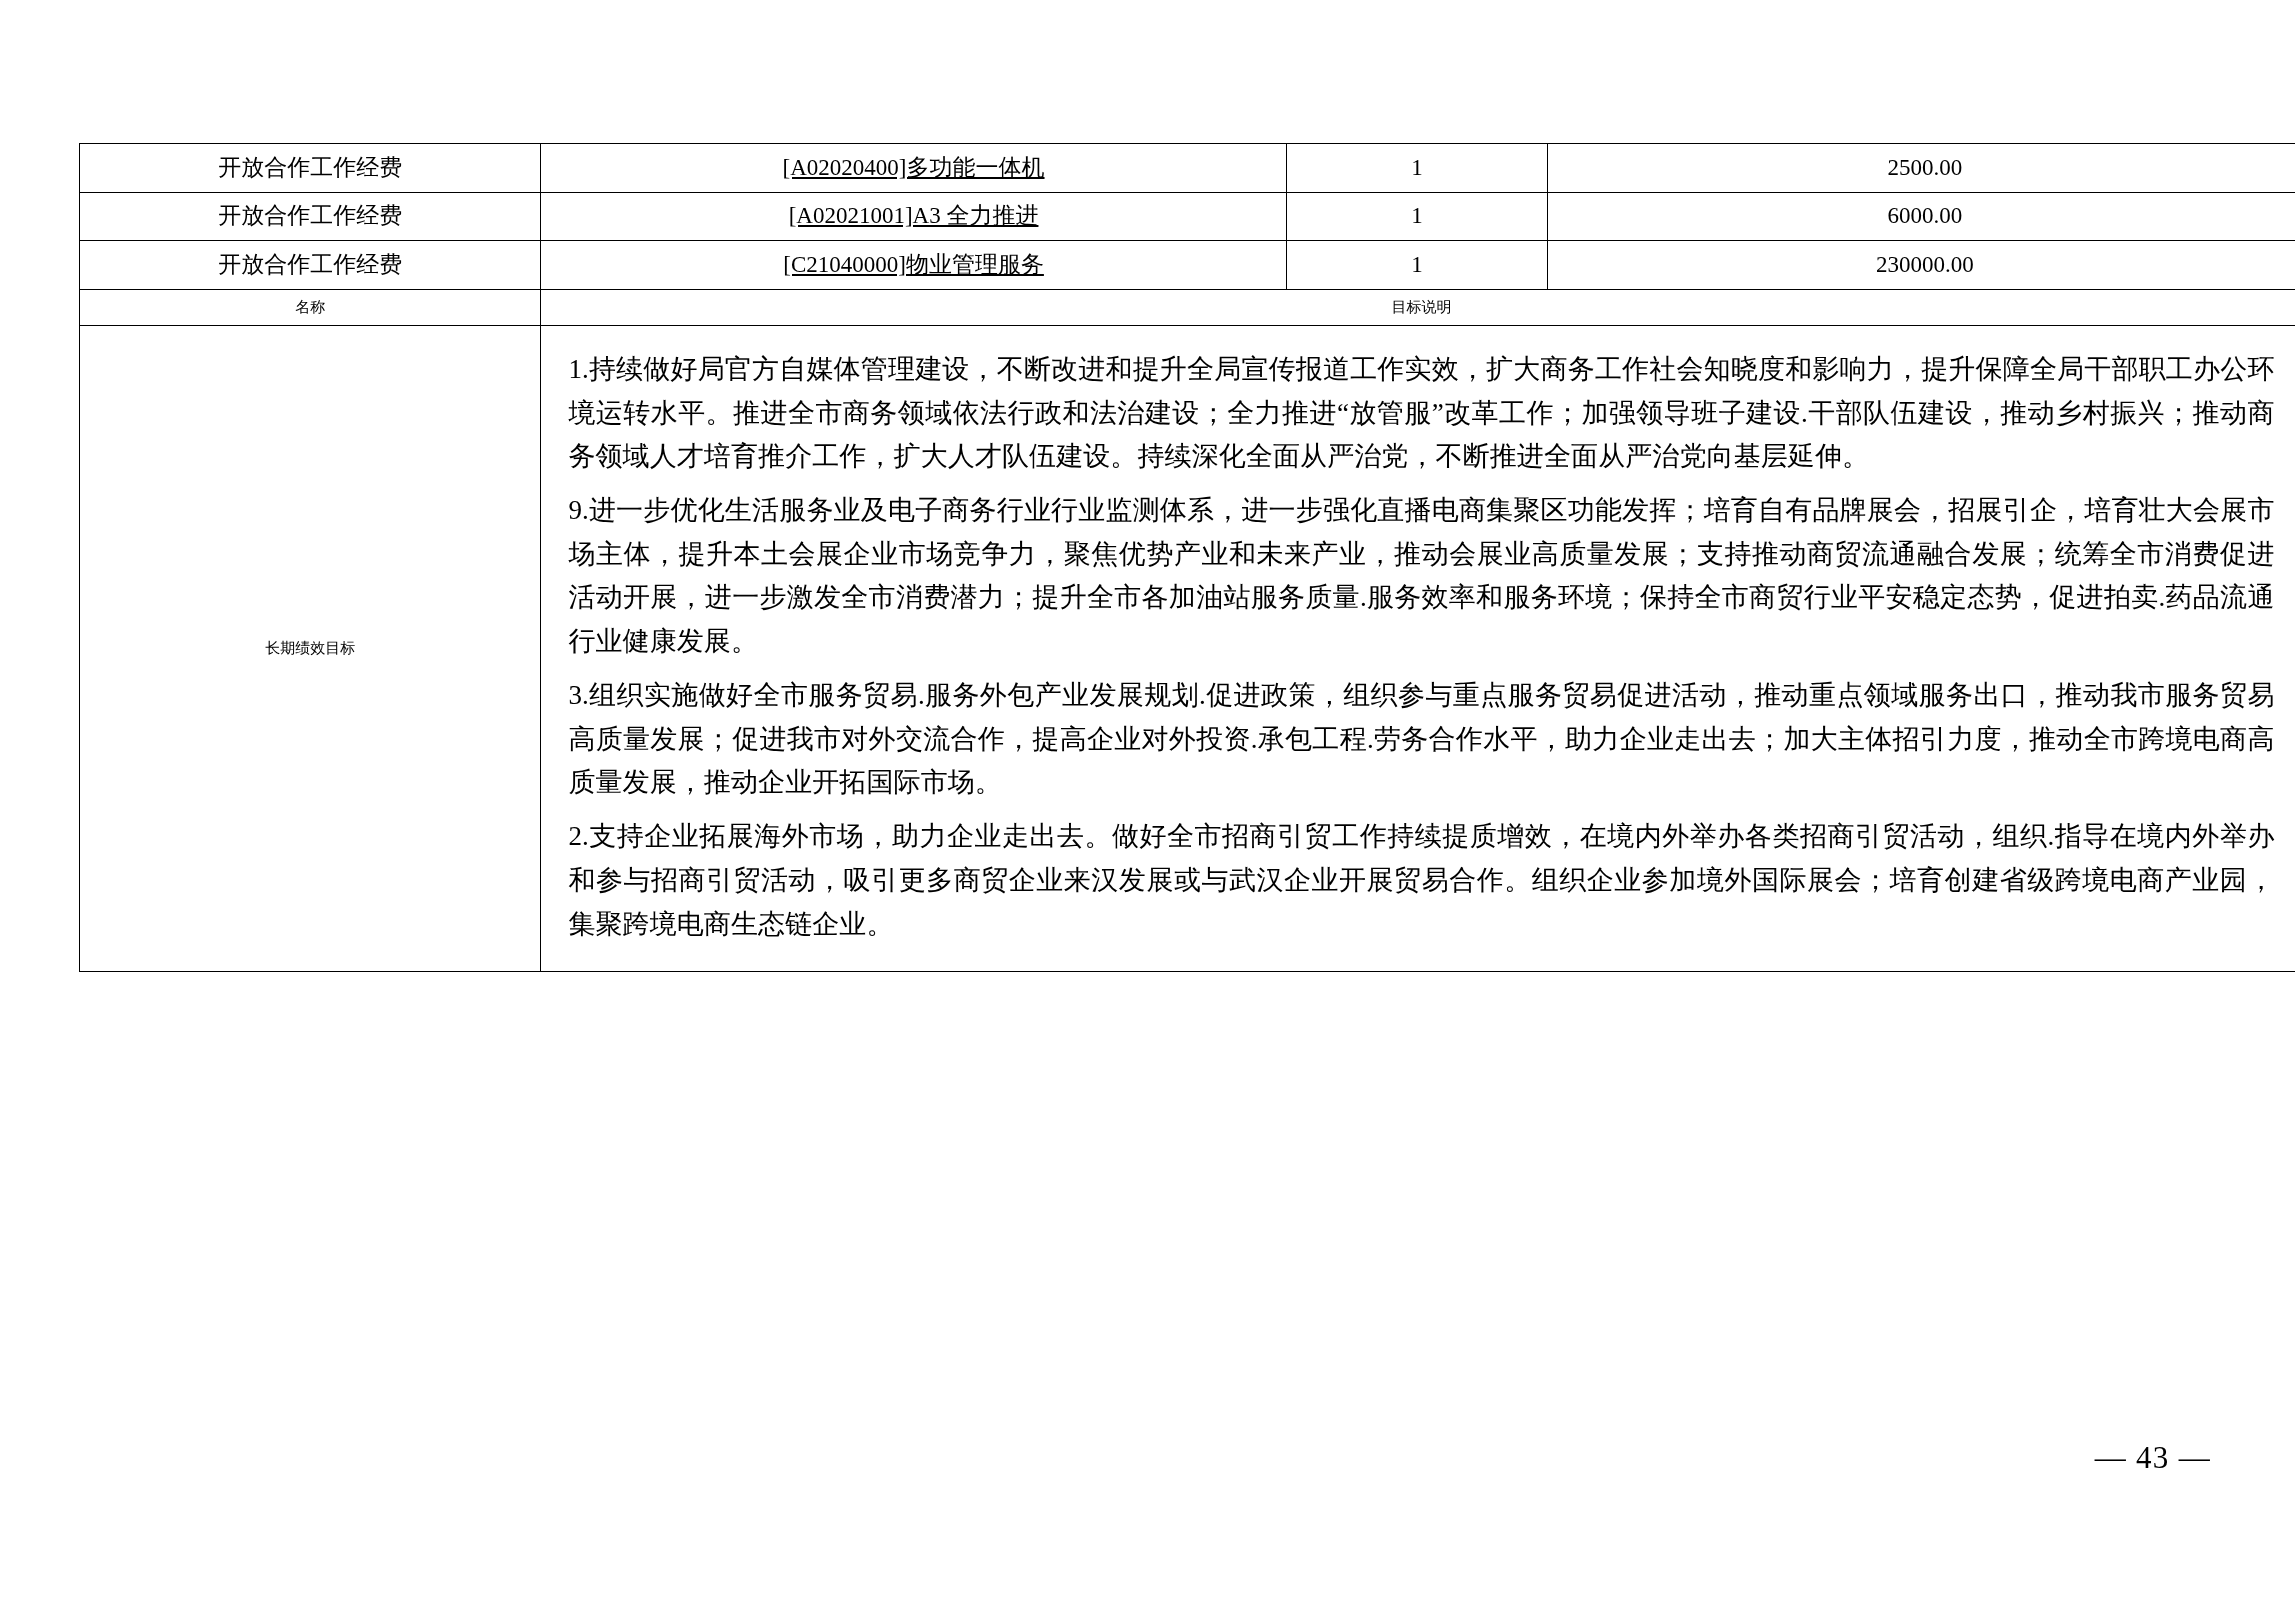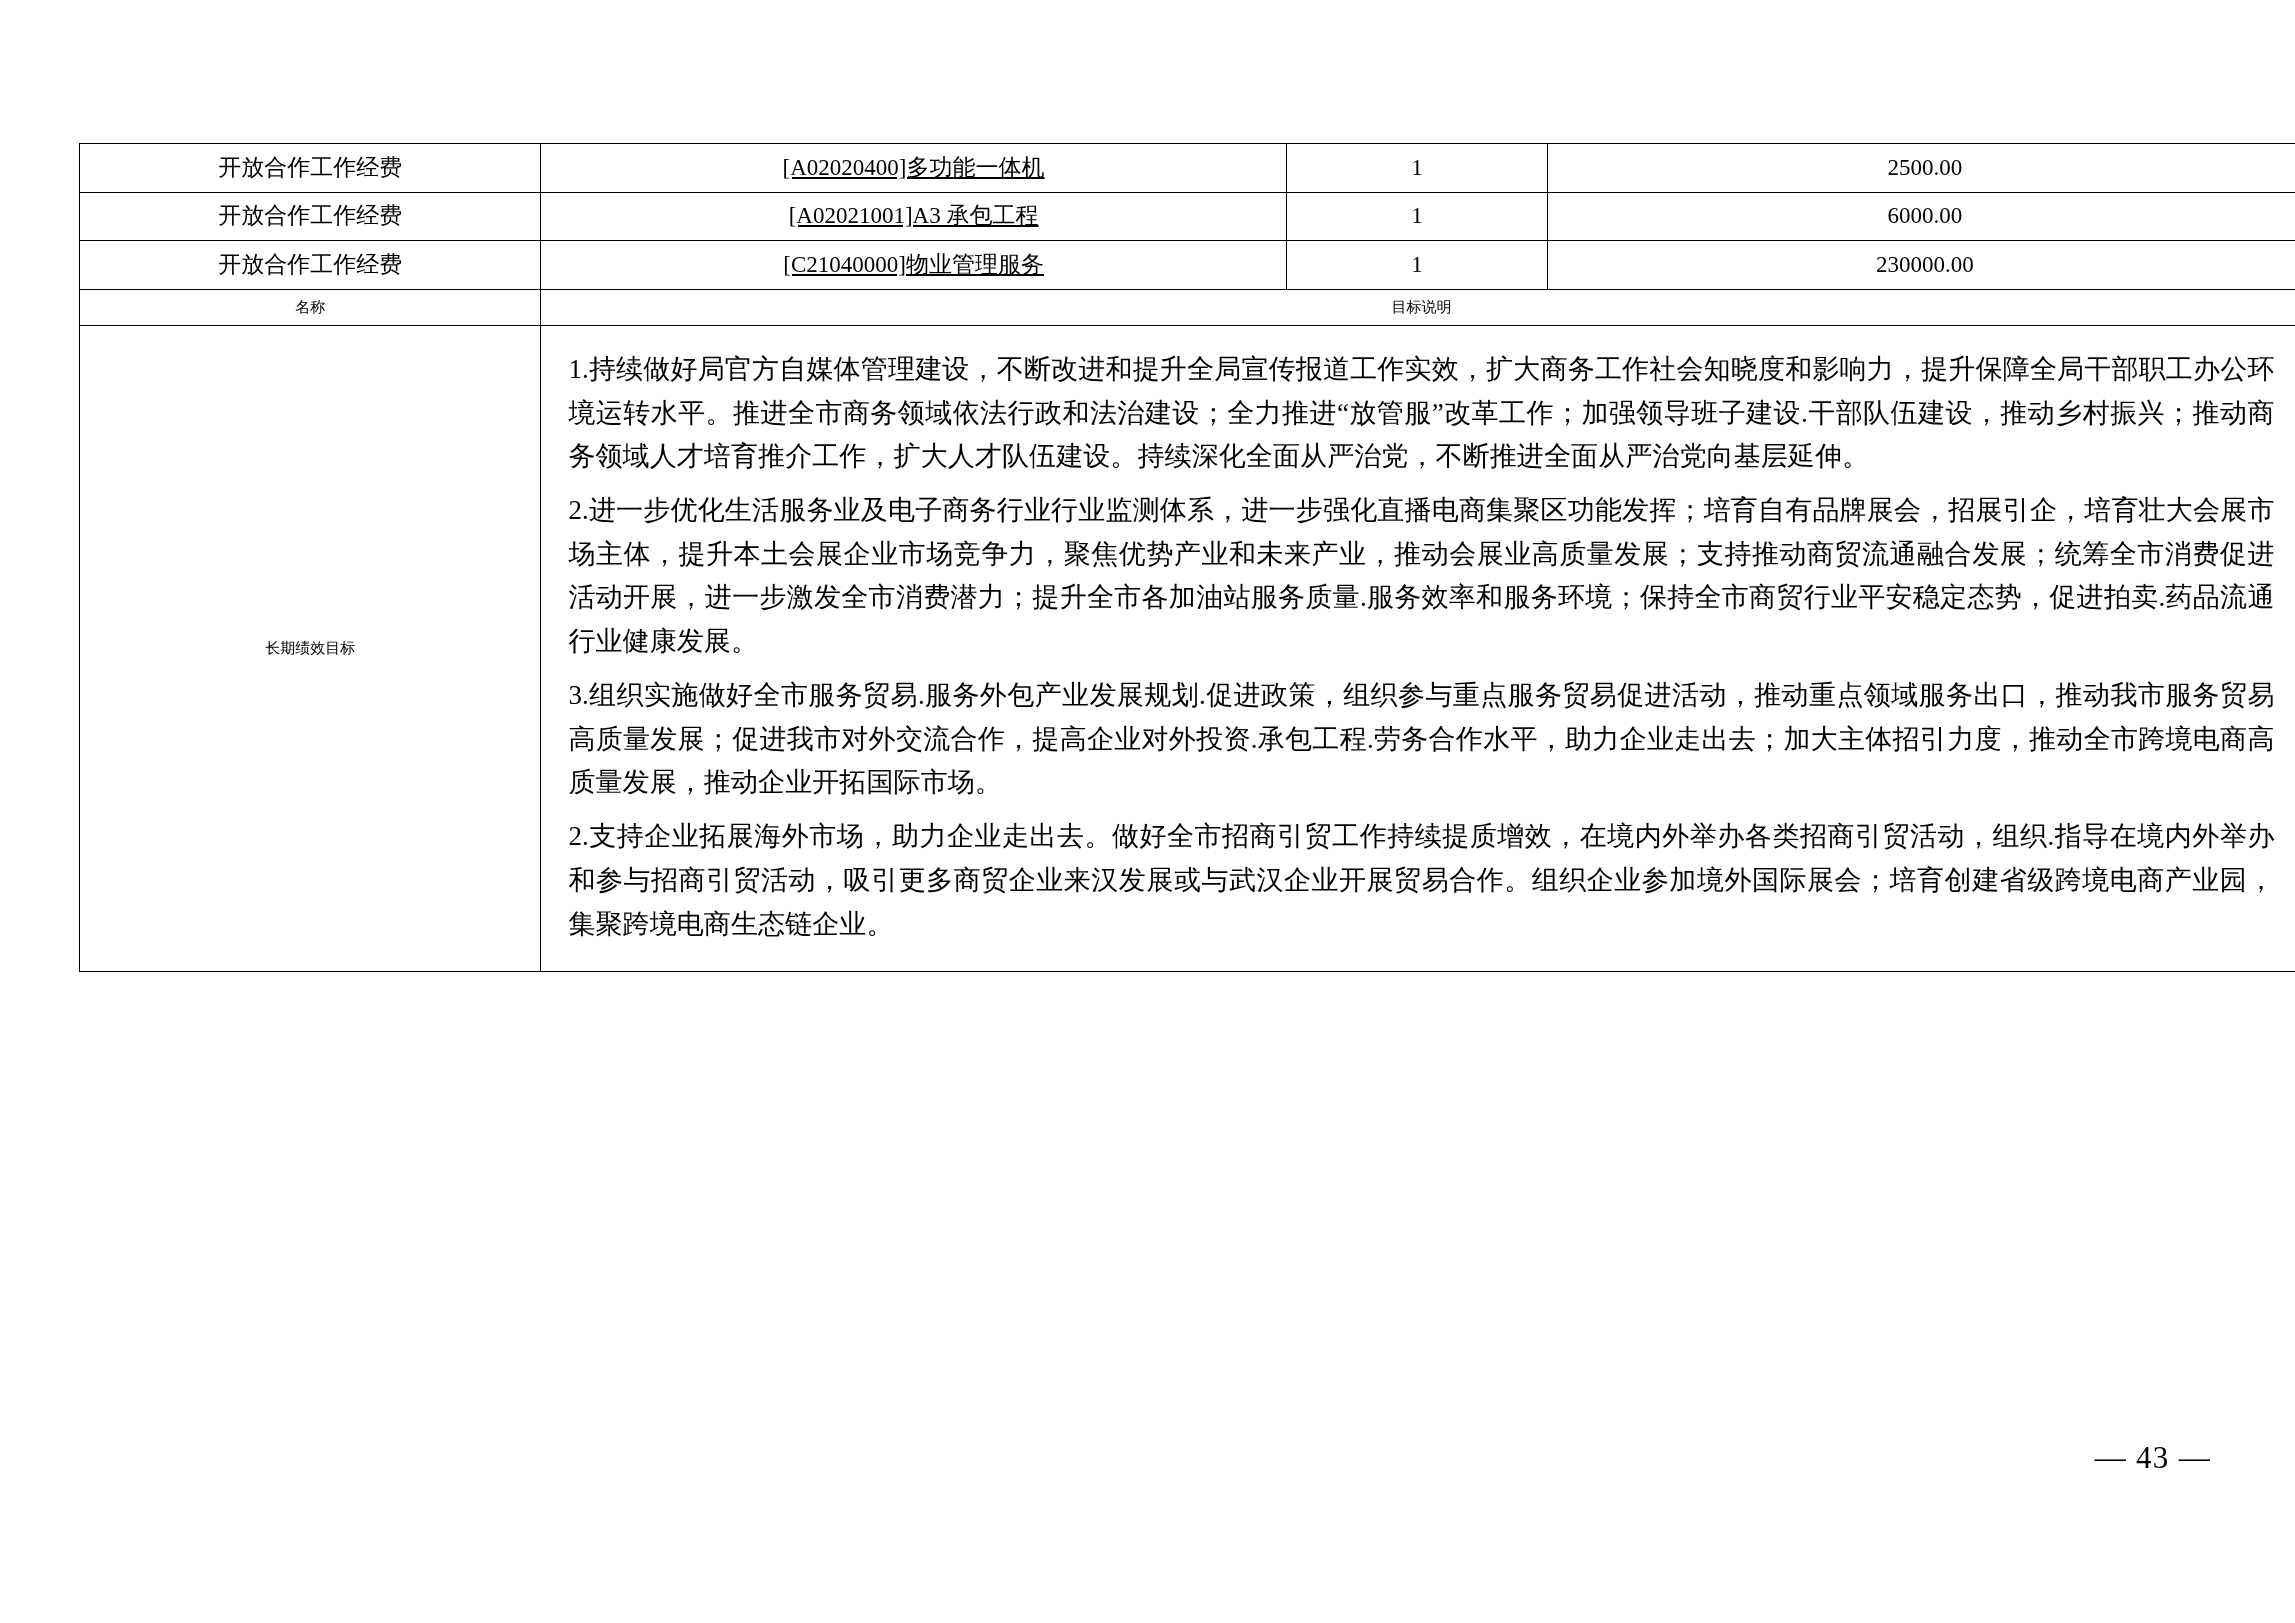--- a/index.html
+++ b/index.html
@@ -80,39 +80,39 @@
   <table class="doc-table">
     <tbody>
       <tr>
         <td class="c-name">开放合作工作经费</td>
         <td class="c-item">[A02020400]多功能一体机</td>
         <td class="c-qty">1</td>
         <td class="c-amount">2500.00</td>
       </tr>
       <tr>
         <td class="c-name">开放合作工作经费</td>
-        <td class="c-item">[A02021001]A3 承包工程</td>
+        <td class="c-item">[A02021001]A3 全力推进</td>
         <td class="c-qty">1</td>
         <td class="c-amount">6000.00</td>
       </tr>
       <tr>
         <td class="c-name">开放合作工作经费</td>
         <td class="c-item">[C21040000]物业管理服务</td>
         <td class="c-qty">1</td>
         <td class="c-amount">230000.00</td>
       </tr>
       <tr>
         <td class="header-cell">名称</td>
         <td class="header-cell" colspan="3">目标说明</td>
       </tr>
       <tr>
         <td class="goal-label">长期绩效目标</td>
         <td class="goal-body" colspan="3">
           <p>1.持续做好局官方自媒体管理建设，不断改进和提升全局宣传报道工作实效，扩大商务工作社会知晓度和影响力，提升保障全局干部职工办公环境运转水平。推进全市商务领域依法行政和法治建设；全力推进“放管服”改革工作；加强领导班子建设.干部队伍建设，推动乡村振兴；推动商务领域人才培育推介工作，扩大人才队伍建设。持续深化全面从严治党，不断推进全面从严治党向基层延伸。</p>
-          <p>2.进一步优化生活服务业及电子商务行业行业监测体系，进一步强化直播电商集聚区功能发挥；培育自有品牌展会，招展引企，培育壮大会展市场主体，提升本土会展企业市场竞争力，聚焦优势产业和未来产业，推动会展业高质量发展；支持推动商贸流通融合发展；统筹全市消费促进活动开展，进一步激发全市消费潜力；提升全市各加油站服务质量.服务效率和服务环境；保持全市商贸行业平安稳定态势，促进拍卖.药品流通行业健康发展。</p>
+          <p>9.进一步优化生活服务业及电子商务行业行业监测体系，进一步强化直播电商集聚区功能发挥；培育自有品牌展会，招展引企，培育壮大会展市场主体，提升本土会展企业市场竞争力，聚焦优势产业和未来产业，推动会展业高质量发展；支持推动商贸流通融合发展；统筹全市消费促进活动开展，进一步激发全市消费潜力；提升全市各加油站服务质量.服务效率和服务环境；保持全市商贸行业平安稳定态势，促进拍卖.药品流通行业健康发展。</p>
           <p>3.组织实施做好全市服务贸易.服务外包产业发展规划.促进政策，组织参与重点服务贸易促进活动，推动重点领域服务出口，推动我市服务贸易高质量发展；促进我市对外交流合作，提高企业对外投资.承包工程.劳务合作水平，助力企业走出去；加大主体招引力度，推动全市跨境电商高质量发展，推动企业开拓国际市场。</p>
           <p>2.支持企业拓展海外市场，助力企业走出去。做好全市招商引贸工作持续提质增效，在境内外举办各类招商引贸活动，组织.指导在境内外举办和参与招商引贸活动，吸引更多商贸企业来汉发展或与武汉企业开展贸易合作。组织企业参加境外国际展会；培育创建省级跨境电商产业园，集聚跨境电商生态链企业。</p>
         </td>
       </tr>
     </tbody>
   </table>
 
   <div class="page-number">— 43 —</div>
 
 </div>

